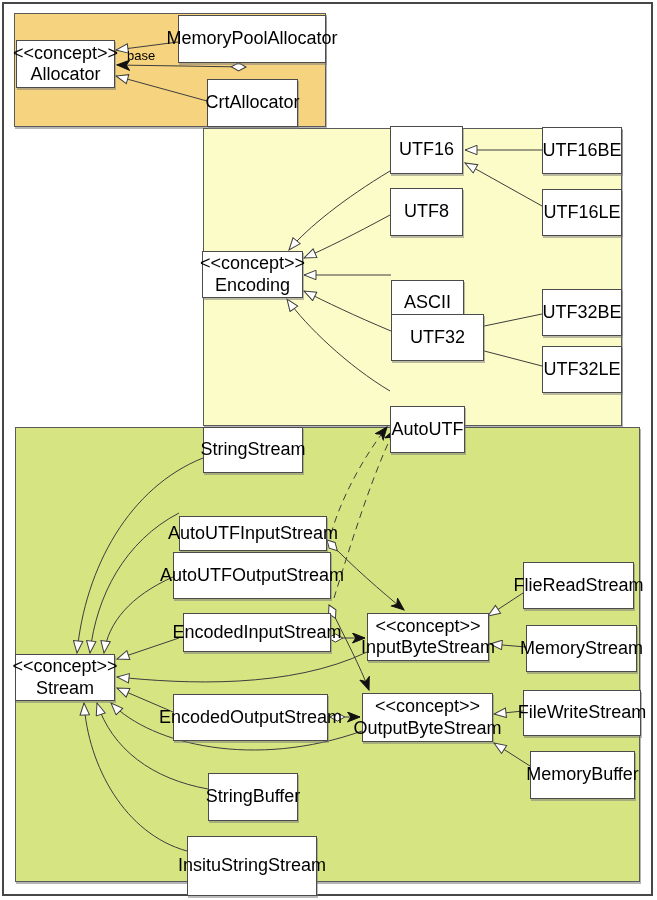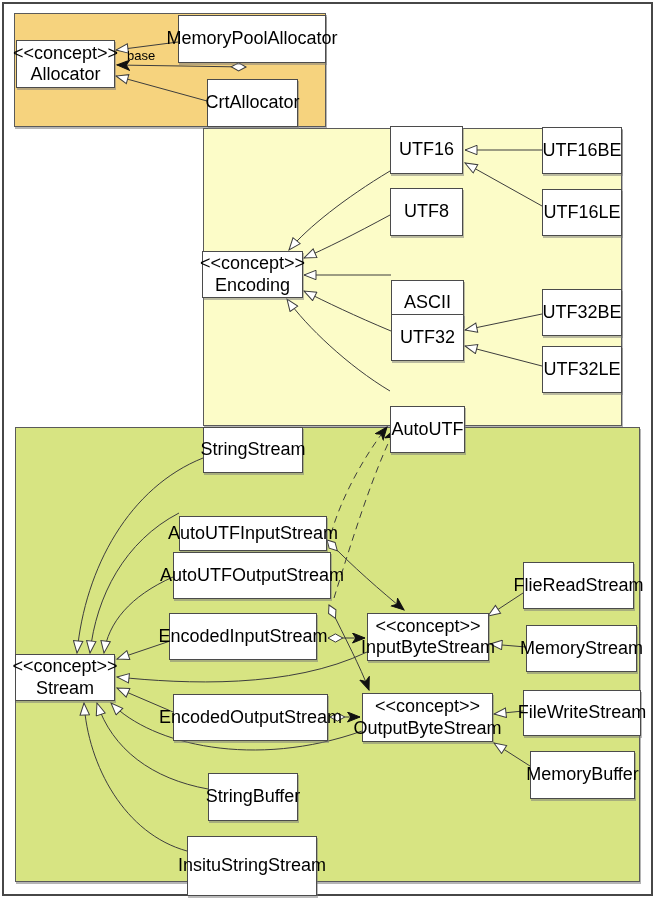--- a/index.html
+++ b/index.html
@@ -119,40 +119,40 @@
   <div class="node" style="left:202px;top:251px;width:101px;height:47px;">
     <span>&lt;&lt;concept&gt;&gt;</span>
     <span>Encoding</span>
   </div>
   <div class="node" style="left:391px;top:252px;width:73px;height:46px;margin-top:28px;">
     <span>ASCII</span>
   </div>
   <div class="node" style="left:542px;top:289px;width:80px;height:47px;">
     <span>UTF32BE</span>
   </div>
-  <div class="node" style="left:391px;top:314px;width:73px;height:47px;">
+  <div class="node" style="left:391px;top:314px;width:93px;height:47px;">
     <span>UTF32</span>
   </div>
   <div class="node" style="left:542px;top:346px;width:80px;height:47px;text-align:center;">
     <span>UTF32LE</span>
   </div>
   <div class="node" style="left:390px;top:378px;width:75px;height:47px;margin-top:28px;">
     <span>AutoUTF</span>
   </div>
 
   <div class="node" style="left:203px;top:427px;width:100px;height:46px;">
     <span>StringStream</span>
   </div>
   <div class="node" style="left:179px;top:488px;width:148px;height:35px;margin-top:28px;">
     <span>AutoUTFInputStream</span>
   </div>
   <div class="node" style="left:173px;top:552px;width:158px;height:47px;">
     <span>AutoUTFOutputStream</span>
   </div>
-  <div class="node" style="left:169px;top:613px;width:148px;height:47px;justify-content:center;">
+  <div class="node" style="left:183px;top:613px;width:148px;height:39px;justify-content:center;">
     <span>EncodedInputStream</span>
   </div>
   <div class="node" style="left:15px;top:654px;width:100px;height:47px;">
     <span>&lt;&lt;concept&gt;&gt;</span>
     <span>Stream</span>
   </div>
   <div class="node" style="left:173px;top:694px;width:155px;height:47px;">
     <span>EncodedOutputStream</span>
   </div>
   <div class="node" style="left:367px;top:613px;width:122px;height:48px;">

